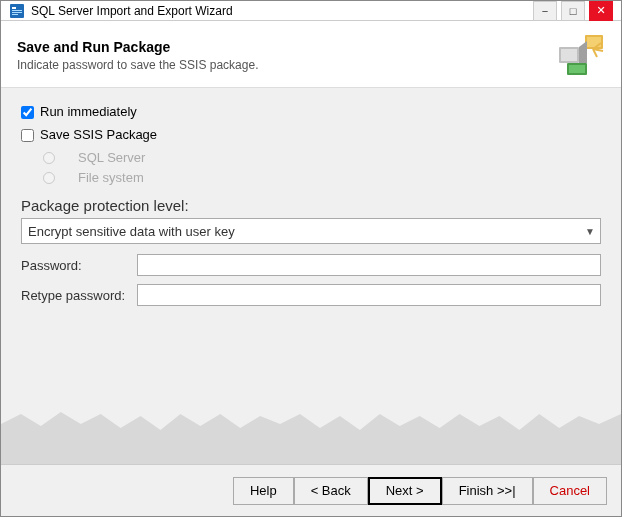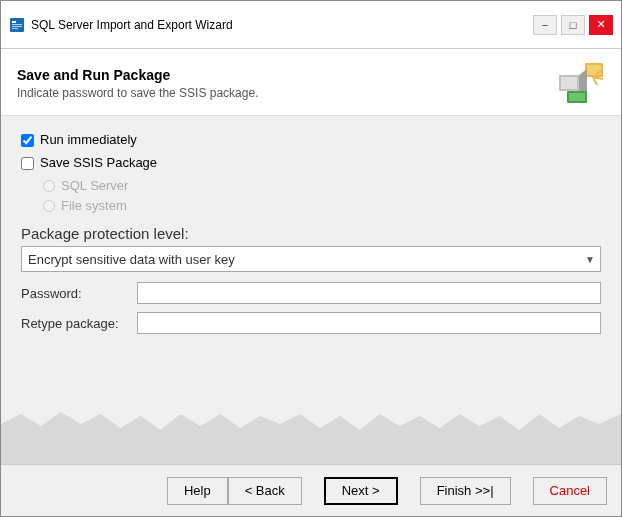--- a/index.html
+++ b/index.html
@@ -12,21 +12,21 @@
       overflow: hidden;
     }
 
     
     .titlebar {
       background: #fff;
       border-bottom: 1px solid #ccc;
       display: flex;
       align-items: center;
       padding: 6px 8px;
-      height: 48px;
+      height: 20px;
       user-select: none;
     }
     .titlebar-icon {
       width: 16px;
       height: 16px;
       margin-right: 6px;
       flex-shrink: 0;
     }
     .titlebar-title {
       flex: 1;
@@ -105,21 +105,21 @@
       cursor: pointer;
     }
 
     .radio-group {
       margin-left: 22px;
       margin-bottom: 6px;
     }
     .radio-row {
       display: flex;
       align-items: center;
-      gap: 6px;
+      gap: 23px;
       margin-bottom: 5px;
     }
     .radio-row input[type=radio] {
       width: 12px;
       height: 12px;
       margin: 0;
     }
     .radio-row label {
       font-size: 13px;
       color: #999;
@@ -203,21 +203,21 @@
       border-top: 1px solid #ccc;
       padding: 10px 14px;
       display: flex;
       align-items: center;
       justify-content: flex-end;
       height: 52px;
     }
     .footer-left {}
     .footer-right {
       display: flex;
-      gap: 22px;
+      gap: 0;
     }
     .btn {
       height: 28px;
       padding: 0 16px;
       font-size: 13px;
       border: 1px solid #aaa;
       background: #f0f0f0;
       cursor: pointer;
       color: #000;
       min-width: 60px;
@@ -328,21 +328,21 @@
           </select>
           <span class="select-arrow">▼</span>
         </div>
 
         <div class="password-row">
           <span class="password-label">Password:</span>
           <input type="password" class="password-input" style="">
         </div>
 
         <div class="password-row">
-          <span class="password-label">Retype package:</span>
+          <span class="password-label">Retype password:</span>
           <input type="password" class="password-input" style="">
         </div>
       </div>
     </div>
 
     <div class="torn-area">
       <svg class="torn-svg" style="top:0" width="622" height="100" viewBox="0 0 622 100" preserveAspectRatio="none">
         <polygon points="0,0 622,0 622,30 600,38 580,28 560,42 540,30 520,44 500,32 480,46 460,30 440,44 420,28 400,42 380,30 360,46 340,28 320,42 300,30 280,44 260,28 240,42 220,30 200,46 180,28 160,42 140,30 120,46 100,28 80,42 60,28 40,42 20,30 0,42" fill="#f0f0f0"></polygon>
         <polygon points="0,60 20,50 40,62 60,48 80,60 100,50 120,64 140,52 160,66 180,50 200,62 220,50 240,64 260,52 280,60 300,50 320,64 340,52 360,66 380,50 400,62 420,52 440,64 460,50 480,62 500,52 520,66 540,50 560,64 580,52 600,60 622,50 622,100 0,100" fill="#d8d8d8"></polygon>
       </svg>

